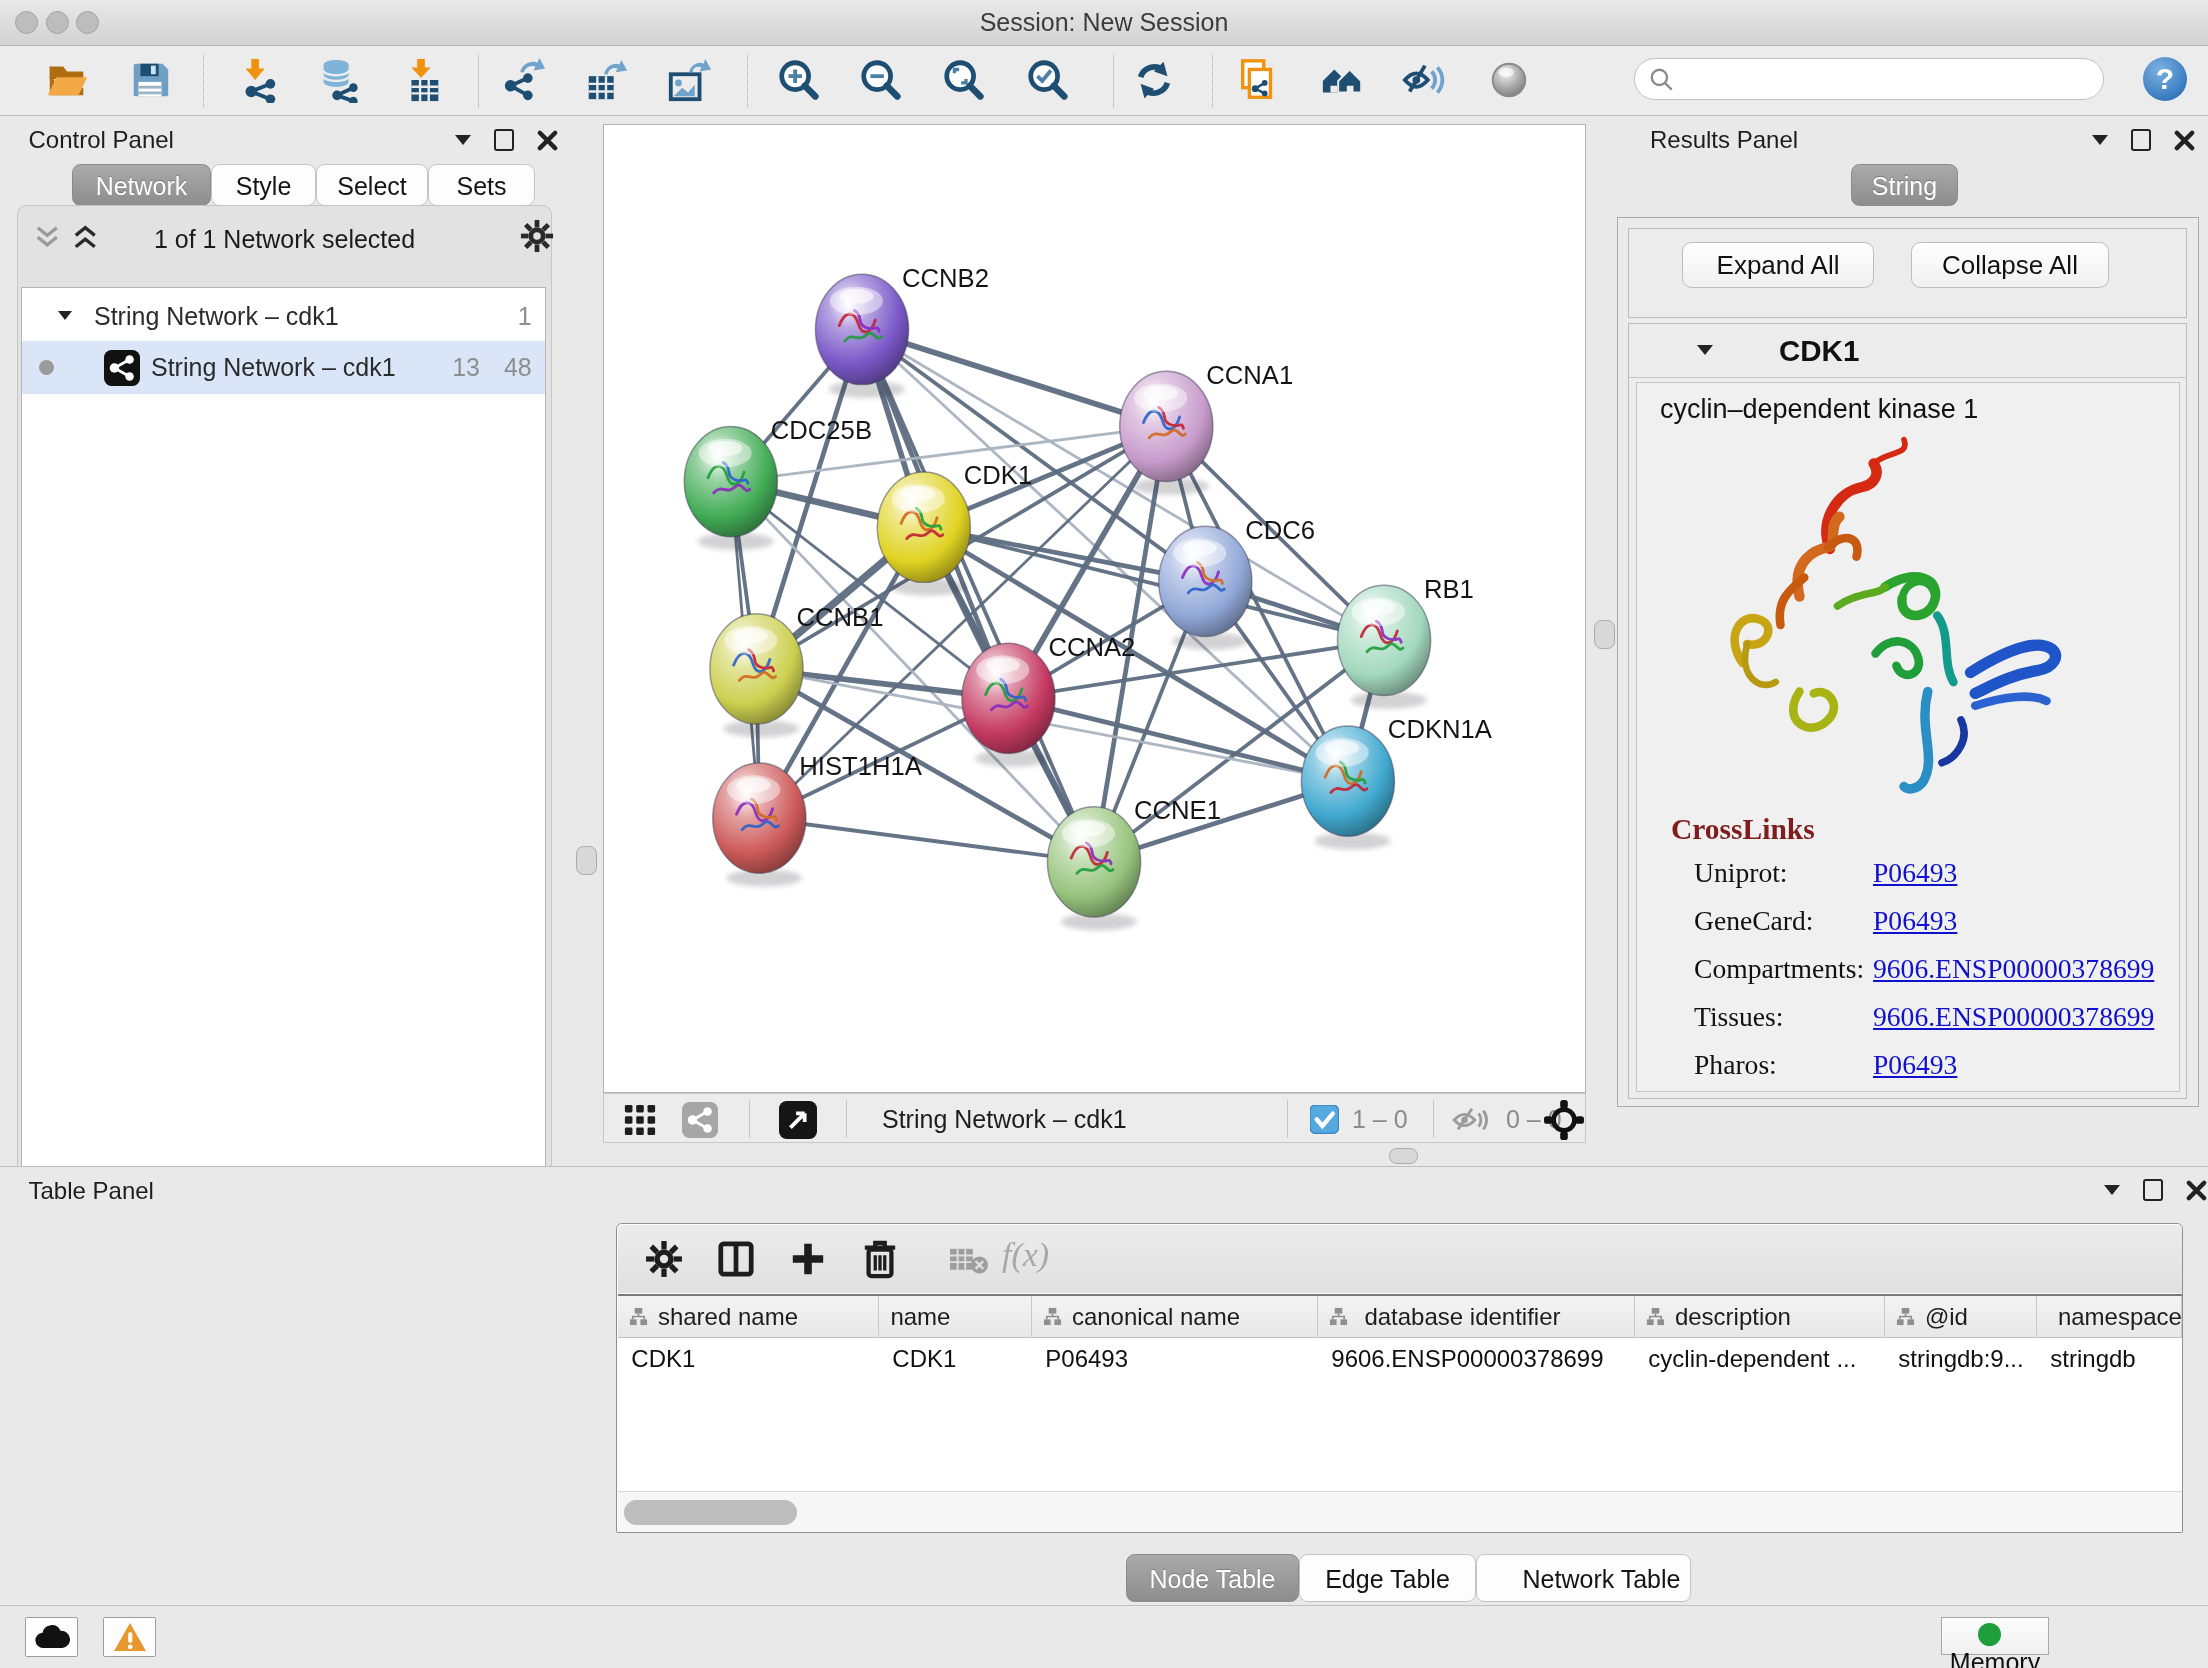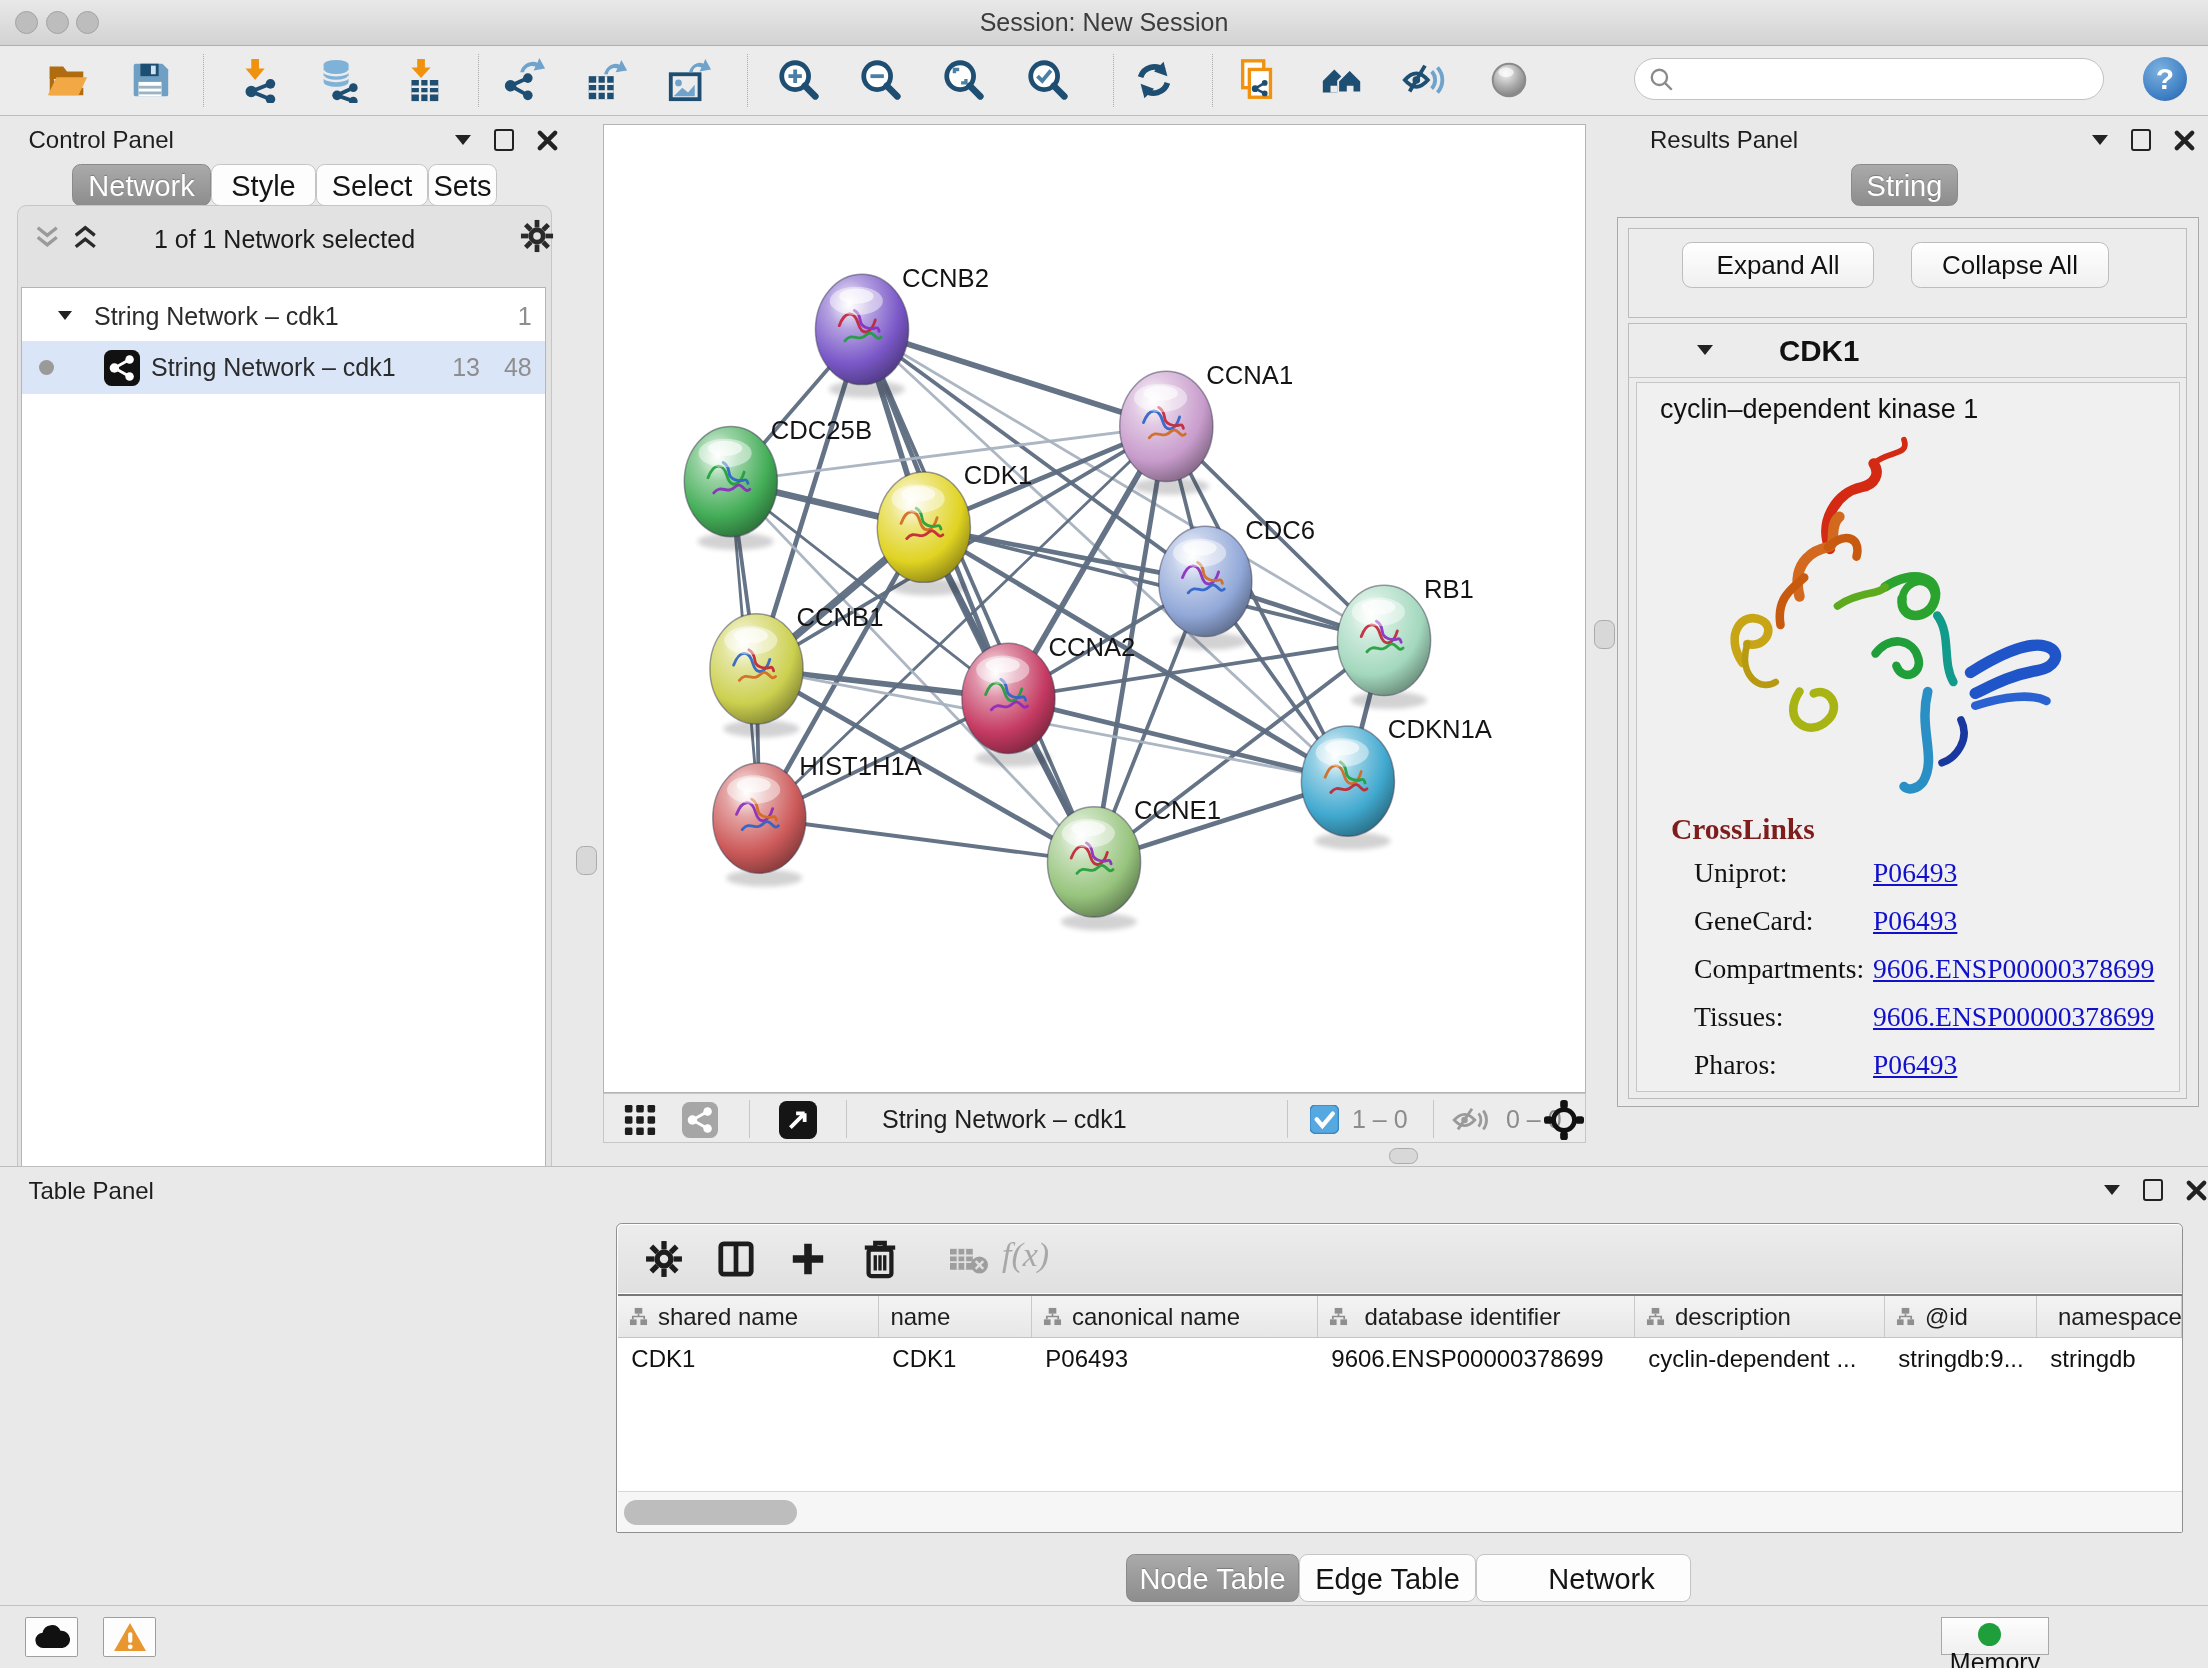--- a/index.html
+++ b/index.html
@@ -22,21 +22,21 @@
   #searchbox{position:absolute;left:1634px;top:12.4px;width:468px;height:40px;
     background:#fff;border:1px solid #c2c2c2;border-radius:21px;}
   #searchbox input{position:absolute;left:49px;top:1.9px;width:399px;height:34px;
     border:none;outline:none;font-size:24px;background:transparent;}
   
   .panel-title{font-size:24px;color:#1d1d1d;}
   .tri-down{width:0;height:0;border-left:8.6px solid transparent;
     border-right:8.6px solid transparent;border-top:10.5px solid #222;}
   .float-box{width:16px;height:18px;border:2.4px solid #222;border-radius:2.9px;}
   .seg-tab{position:absolute;height:42px;line-height:42px;text-align:center;
-    font-size:29px;border:1px solid #c4c4c4;background:#fdfdfd;color:#141414;
+    font-size:25px;border:1px solid #c4c4c4;background:#fdfdfd;color:#141414;
     box-sizing:border-box;}
   .seg-tab.sel{background:linear-gradient(#aaaaaa,#8d8d8d);color:#fff;
     border-color:#8a8a8a;text-shadow:0 -1px 1px rgba(0,0,0,.25);}
   
   #ctl-box{left:17px;top:205px;width:533px;height:1360px;background:#e2e2e2;
     border:1px solid #c6c6c6;border-radius:9.5px;}
   #ctl-list{left:21px;top:287px;width:525px;height:1274px;background:#fff;
     border:1px solid #b5b5b5;box-sizing:border-box;}
   .treerow{position:absolute;left:0;width:523px;height:50px;font-size:25px;}
   
@@ -234,21 +234,21 @@
     <div class="tri-down"></div>
     <div class="float-box"></div>
     <svg width="21" height="21" viewBox="0 0 22 22">
         <path d="M3 3l16 16M19 3L3 19" stroke="#222" stroke-width="4.5" stroke-linecap="round"></path>
       </svg>
   </div>
   <div id="control-tabs">
       <div class="seg-tab sel" style="left: 72px; top: 164px; width: 139px; border-radius: 8.6px;">Network</div>
       <div class="seg-tab" style="left: 211px; top: 164px; width: 105px; border-radius: 8.6px;">Style</div>
       <div class="seg-tab" style="left: 316px; top: 164px; width: 112px; border-radius: 8.6px;">Select</div>
-      <div class="seg-tab" style="left: 428px; top: 164px; width: 69px; border-radius: 8.6px;">Sets</div>
+      <div class="seg-tab" style="left: 428px; top: 164px; width: 107px; border-radius: 8.6px;">Sets</div>
     </div>
   <div id="ctl-box" class="abs">
     <svg class="abs" style="left:15px;top:17px" width="28.5" height="28.5" viewBox="0 0 30 30">
       <path d="M5 5l10 8 10-8M5 15l10 8 10-8" stroke="#9a9a9a" stroke-width="3.5" fill="none"></path>
     </svg>
     <svg class="abs" style="left:53px;top:17px" width="28.5" height="28.5" viewBox="0 0 30 30">
       <path d="M5 13L15 5l10 8M5 25l10-8 10 8" stroke="#2a2a2a" stroke-width="3.5" fill="none"></path>
     </svg>
     <div class="abs" style="left:0;top:19px;width:533px;text-align:center;font-size:25px;color:#1b1b1b;">1 of 1 Network selected</div>
     <svg class="abs" style="left:502px;top:13.3px" width="34" height="34" viewBox="0 0 36 36">

